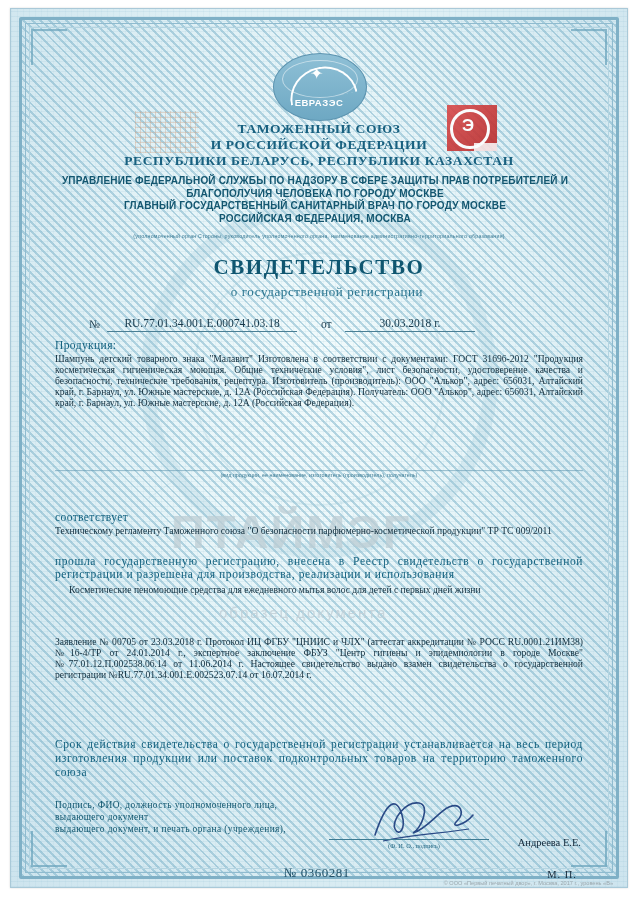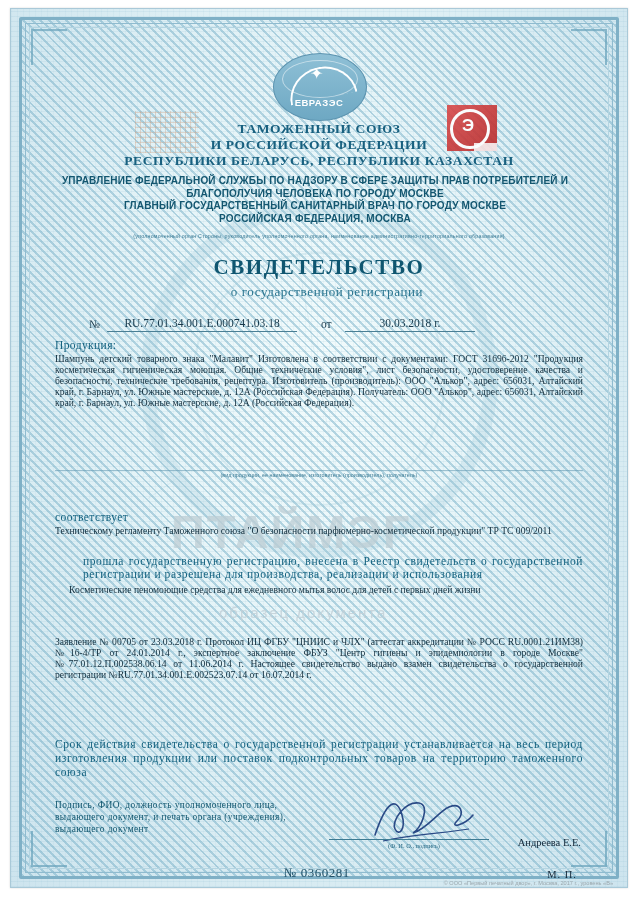--- a/index.html
+++ b/index.html
@@ -524,36 +524,36 @@
         <div style="border-top:1px solid rgba(95,150,175,0.55);"></div>
         <div style="text-align:center;color:#3f7d96;font-size:5.4px;font-family:'Liberation Sans',sans-serif;margin-top:1px;">(вид продукции, ее наименование, изготовитель (производитель), получатель)</div>
       </div>
 
       <div class="block sec-conform">
         <div class="sec-label">соответствует</div>
         <div class="body-text" style="margin-top:2px;">Техническому регламенту Таможенного союза "О безопасности парфюмерно-косметической продукции" ТР ТС 009/2011</div>
       </div>
 
       <div class="block sec-reg">
-        <div class="sec-label just spaced" style="line-height:13px;margin-left:28px;">прошла государственную регистрацию, внесена в Реестр свидетельств о государственной регистрации и разрешена для производства, реализации и использования</div>
+        <div class="sec-label just spaced" style="line-height:13px;">прошла государственную регистрацию, внесена в Реестр свидетельств о государственной регистрации и разрешена для производства, реализации и использования</div>
         <div class="body-text" style="margin-top:3px;margin-left:14px;">Косметические пеномоющие средства для ежедневного мытья волос для детей с первых дней жизни</div>
       </div>
 
       <div class="block sec-docs">
         <div class="body-text just" style="margin-top:3px;">Заявление № 00705 от 23.03.2018 г. Протокол ИЦ ФГБУ "ЦНИИС и ЧЛХ" (аттестат аккредитации № РОСС RU.0001.21ИМ38) №16-4/ТР от 24.01.2014 г., экспертное заключение ФБУЗ "Центр гигиены и эпидемиологии в городе Москве" №77.01.12.П.002538.06.14 от 11.06.2014 г. Настоящее свидетельство выдано взамен свидетельства о государственной регистрации №RU.77.01.34.001.Е.002523.07.14 от 16.07.2014 г.</div>
       </div>
 
       <div class="block sec-term">
         <div class="sec-label just spaced" style="line-height:14px;">Срок действия свидетельства о государственной регистрации устанавливается на весь период изготовления продукции или поставок подконтрольных товаров на территорию таможенного союза</div>
       </div>
 
       <div class="sign-left">
         <div>Подпись, ФИО, должность уполномоченного лица,</div>
+        <div>выдающего документ</div>
         <div>выдающего документ, и печать органа (учреждения),</div>
-        <div>выдающего документ</div>
       </div>
 
       <svg class="signature-scribble" viewBox="0 0 110 58">
         <path d="M6 46 C18 10, 28 8, 33 26 C37 40, 30 48, 26 40 C22 32, 36 12, 50 14 C62 16, 52 40, 44 44 C58 40, 70 22, 80 18 C92 13, 96 24, 88 32 C80 40, 96 36, 104 26" fill="none" stroke="#2a4a86" stroke-width="1.6" stroke-linecap="round"></path>
         <path d="M14 52 C40 46, 76 44, 100 40" fill="none" stroke="#2a4a86" stroke-width="1.2"></path>
       </svg>
 
       <div class="sign-line"></div>
       <div class="sign-caption">(Ф. И. О., подпись)</div>
       <div class="sign-name">Андреева Е.Е.</div>

